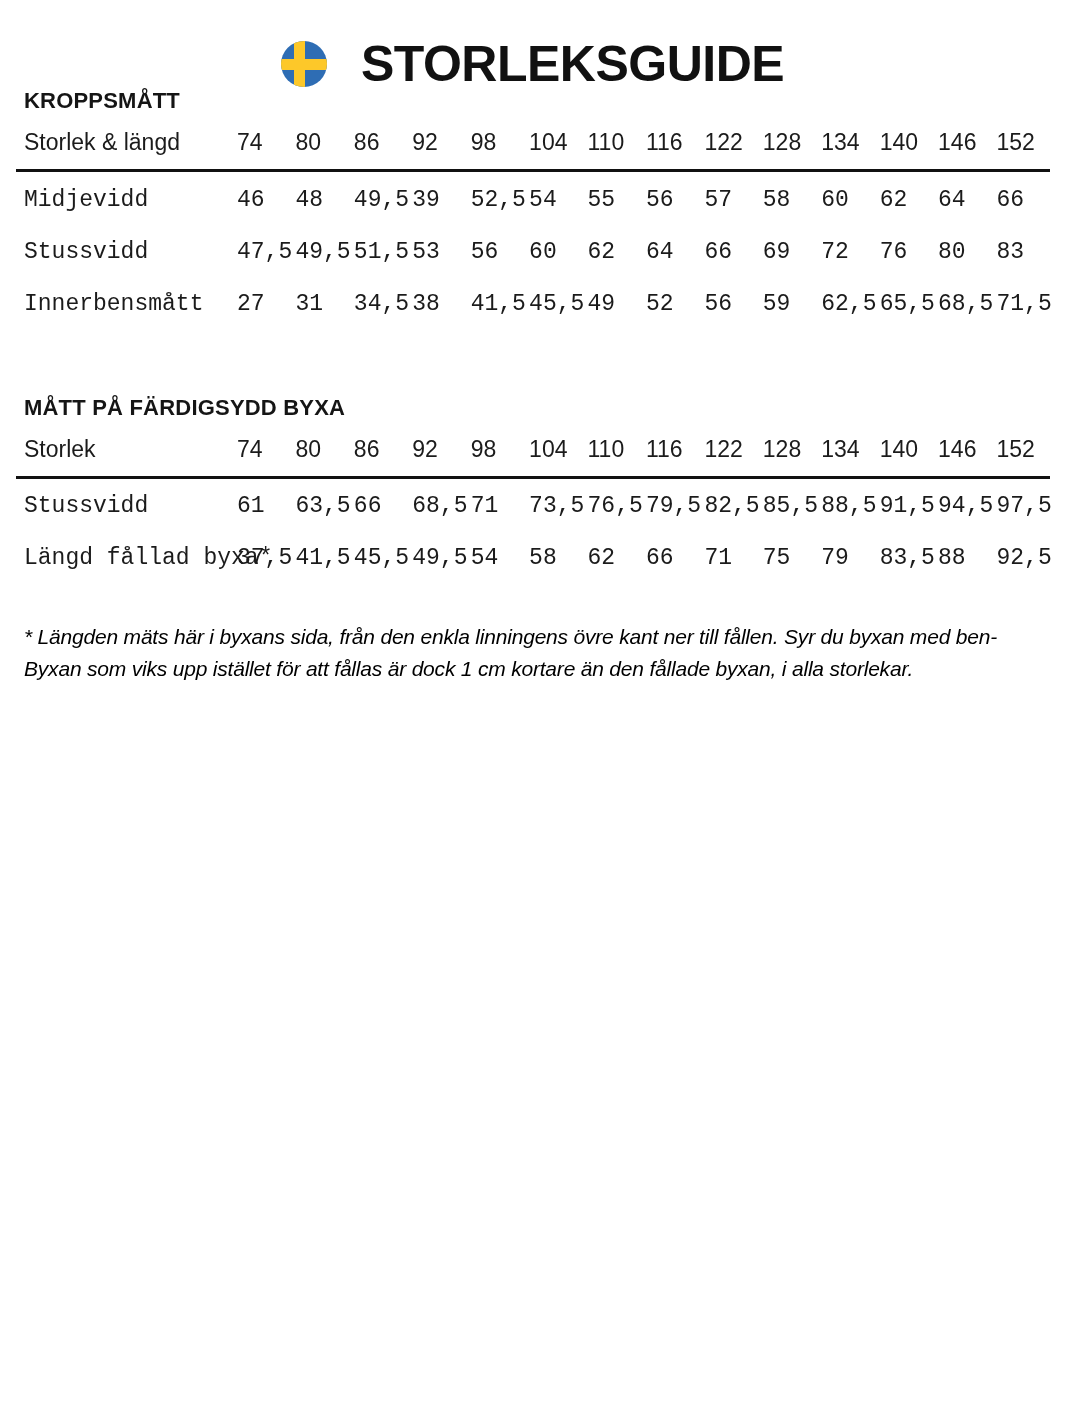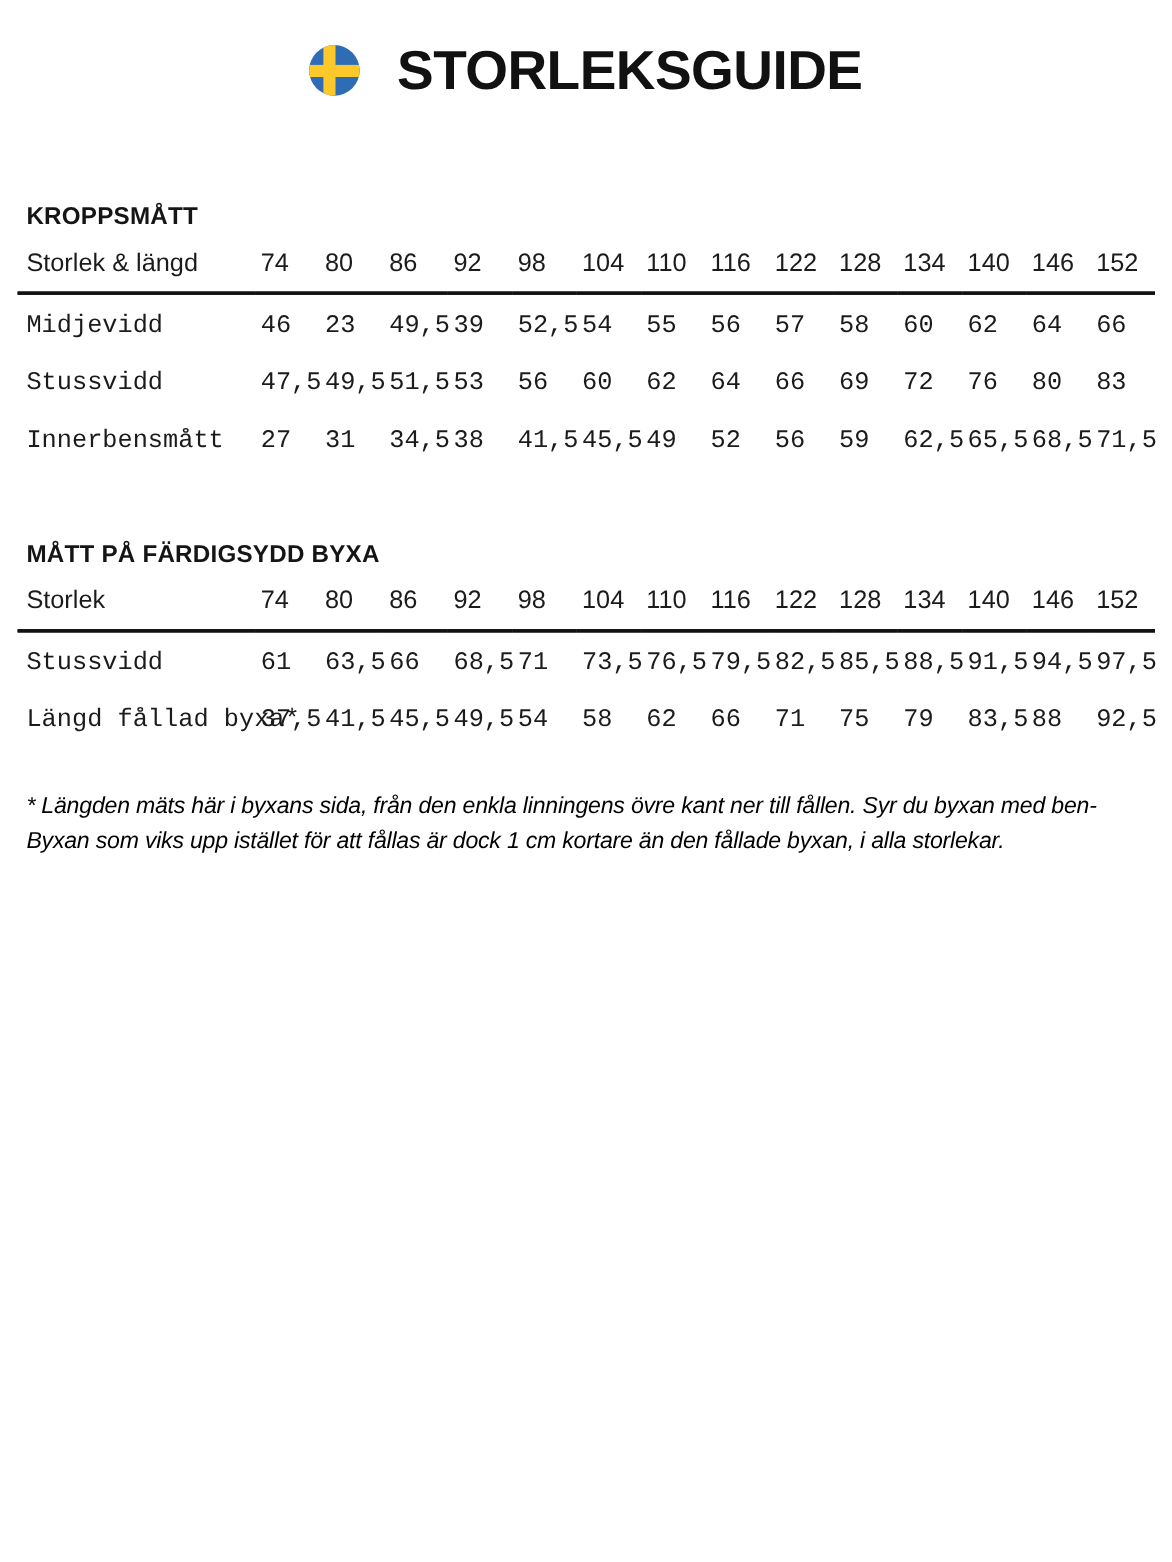--- a/index.html
+++ b/index.html
@@ -45,21 +45,21 @@
   }
   
   .section-heading {
     margin: 0 0 0 24px;
     font-size: 22px;
     line-height: 24px;
     font-weight: 700;
     color: #151515;
     letter-spacing: 0.2px;
   }
-  .section-heading.first { margin-top: 96px; }
+  .section-heading.first { }
   .section-heading.second { margin-top: 69px; }
 
   table.size-table {
     margin: 10px 0 0 16px;
     width: 1034px;
     border-collapse: collapse;
     table-layout: fixed;
     font-size: 23px;
     color: #1b1b1b;
   }
@@ -124,21 +124,21 @@
               <th>134</th>
               <th>140</th>
               <th>146</th>
               <th>152</th>
             </tr>
           </thead>
           <tbody>
             <tr>
               <td class="label">Midjevidd</td>
               <td>46</td>
-              <td>23</td>
+              <td>48</td>
               <td>49,5</td>
               <td>39</td>
               <td>52,5</td>
               <td>54</td>
               <td>55</td>
               <td>56</td>
               <td>57</td>
               <td>58</td>
               <td>60</td>
               <td>62</td>

